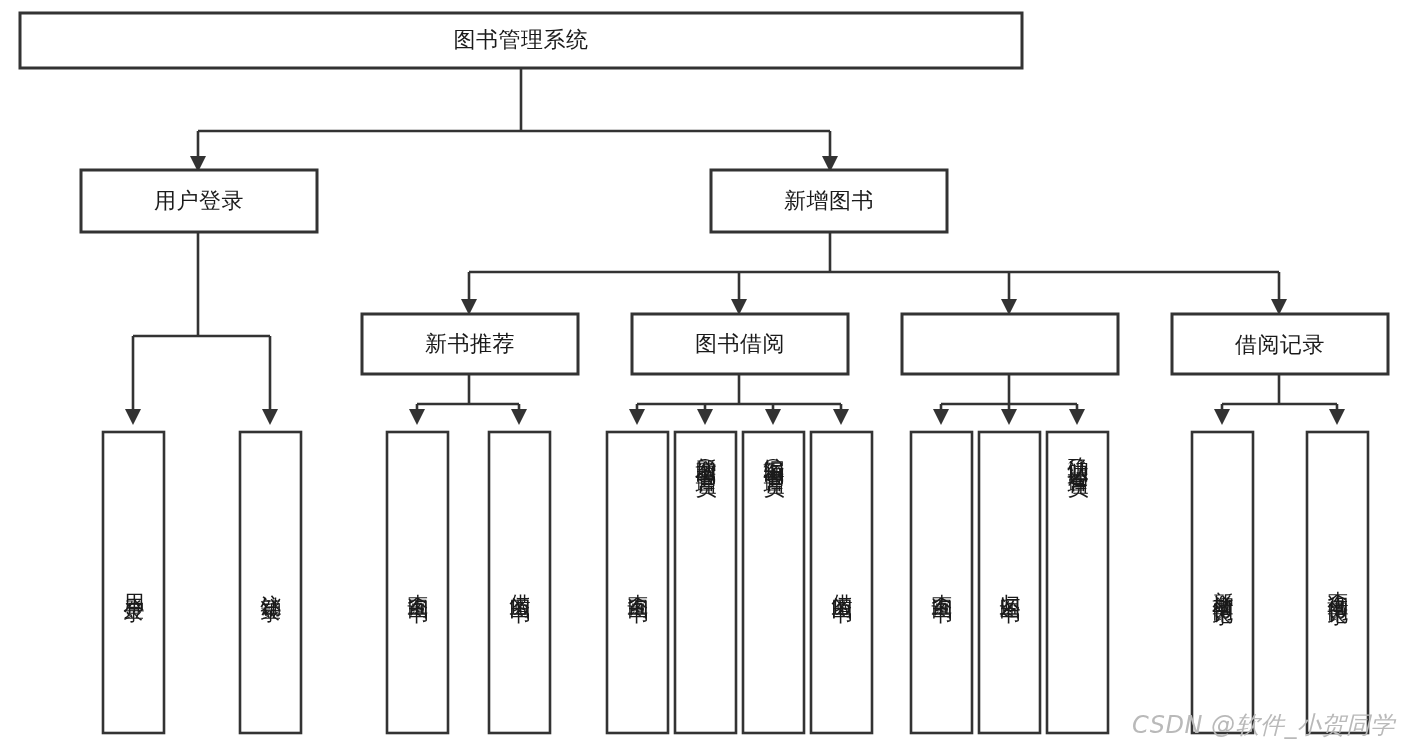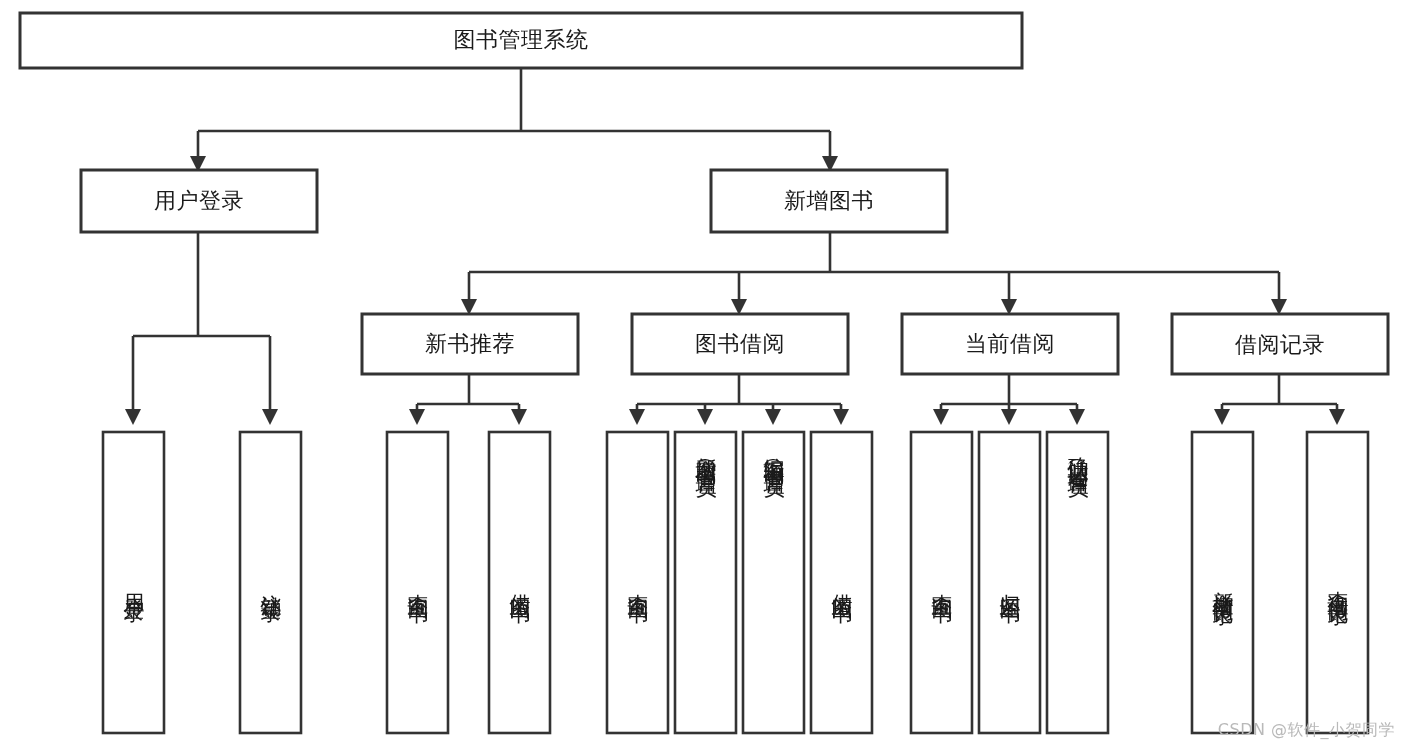--- a/index.html
+++ b/index.html
@@ -78,24 +78,25 @@
   }
   .hit {
     position: absolute;
     cursor: pointer;
   }
   .watermark {
     position: absolute;
     right: 10px;
     bottom: 6px;
     color: #b9b9b9;
-    font-size: 16px;
+    font-size: 24px;
     letter-spacing: 0.5px;
     white-space: nowrap;
     font-family: "DejaVu Sans", "Liberation Sans", sans-serif;
+    font-style: italic;
   }
 </style>
 </head>
 <body>
 
 <div id="diagram-root">
 
   <svg class="tree" viewBox="0 0 1405 747" xmlns="http://www.w3.org/2000/svg">
 
     <defs>
@@ -201,21 +202,20 @@
   <div class="hit" style="left:711px; top:170px; width:236px; height:62px;"></div>
   <div class="label-h" style="left:711px; top:170px; width:236px; height:62px;">新增图书</div>
 
   <div class="hit" style="left:362px; top:314px; width:216px; height:60px;"></div>
   <div class="label-h" style="left:362px; top:314px; width:216px; height:60px;">新书推荐</div>
 
   <div class="hit" style="left:632px; top:314px; width:216px; height:60px;"></div>
   <div class="label-h" style="left:632px; top:314px; width:216px; height:60px;">图书借阅</div>
 
   <div class="hit" style="left:902px; top:314px; width:216px; height:60px;"></div>
-  <div class="label-h" style="left:902px; top:314px; width:216px; height:60px;">当前借阅</div>
 
   <div class="hit" style="left:1172px; top:314px; width:216px; height:60px;"></div>
   <div class="label-h" style="left:1172px; top:314px; width:216px; height:63px;">借阅记录</div>
 
   <div class="hit" style="left:103px; top:432px; width:61px; height:301px;"></div>
   <div class="label-v" style="left:103px; top:432px; width:61px; height:301px;">
       <span>用户登录</span>
     </div>
 
   <div class="hit" style="left:240px; top:432px; width:61px; height:301px;"></div>

